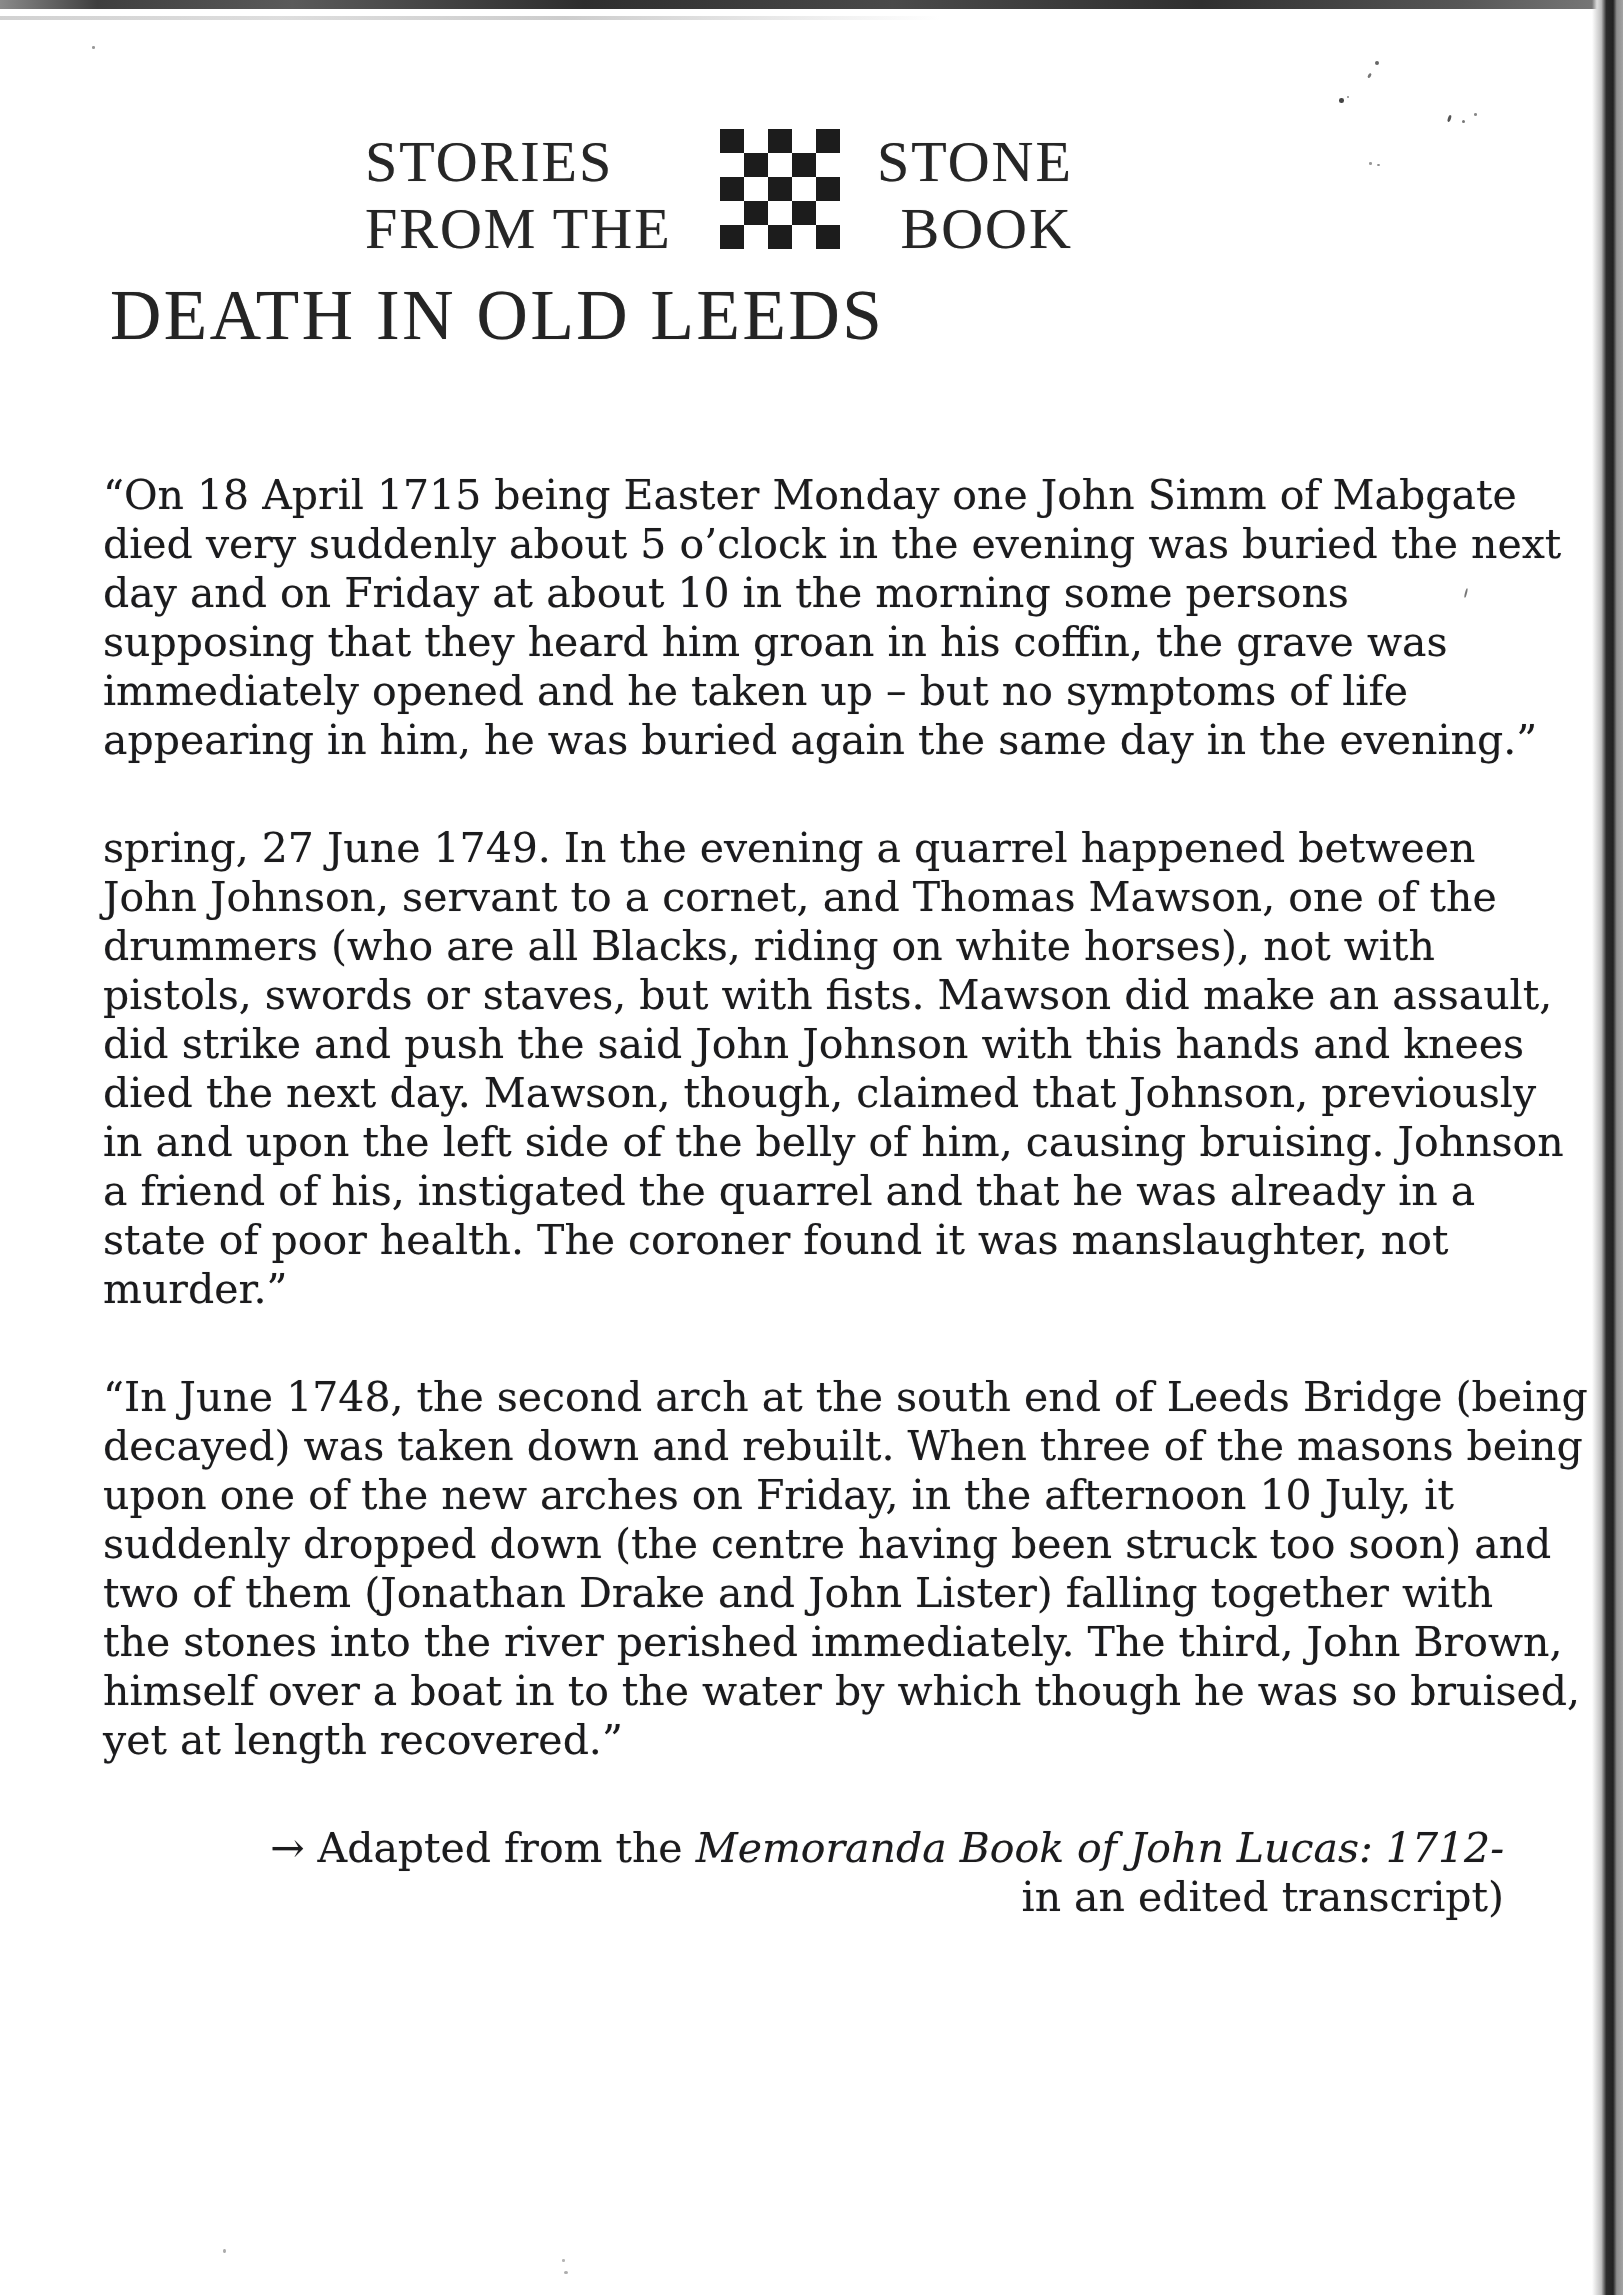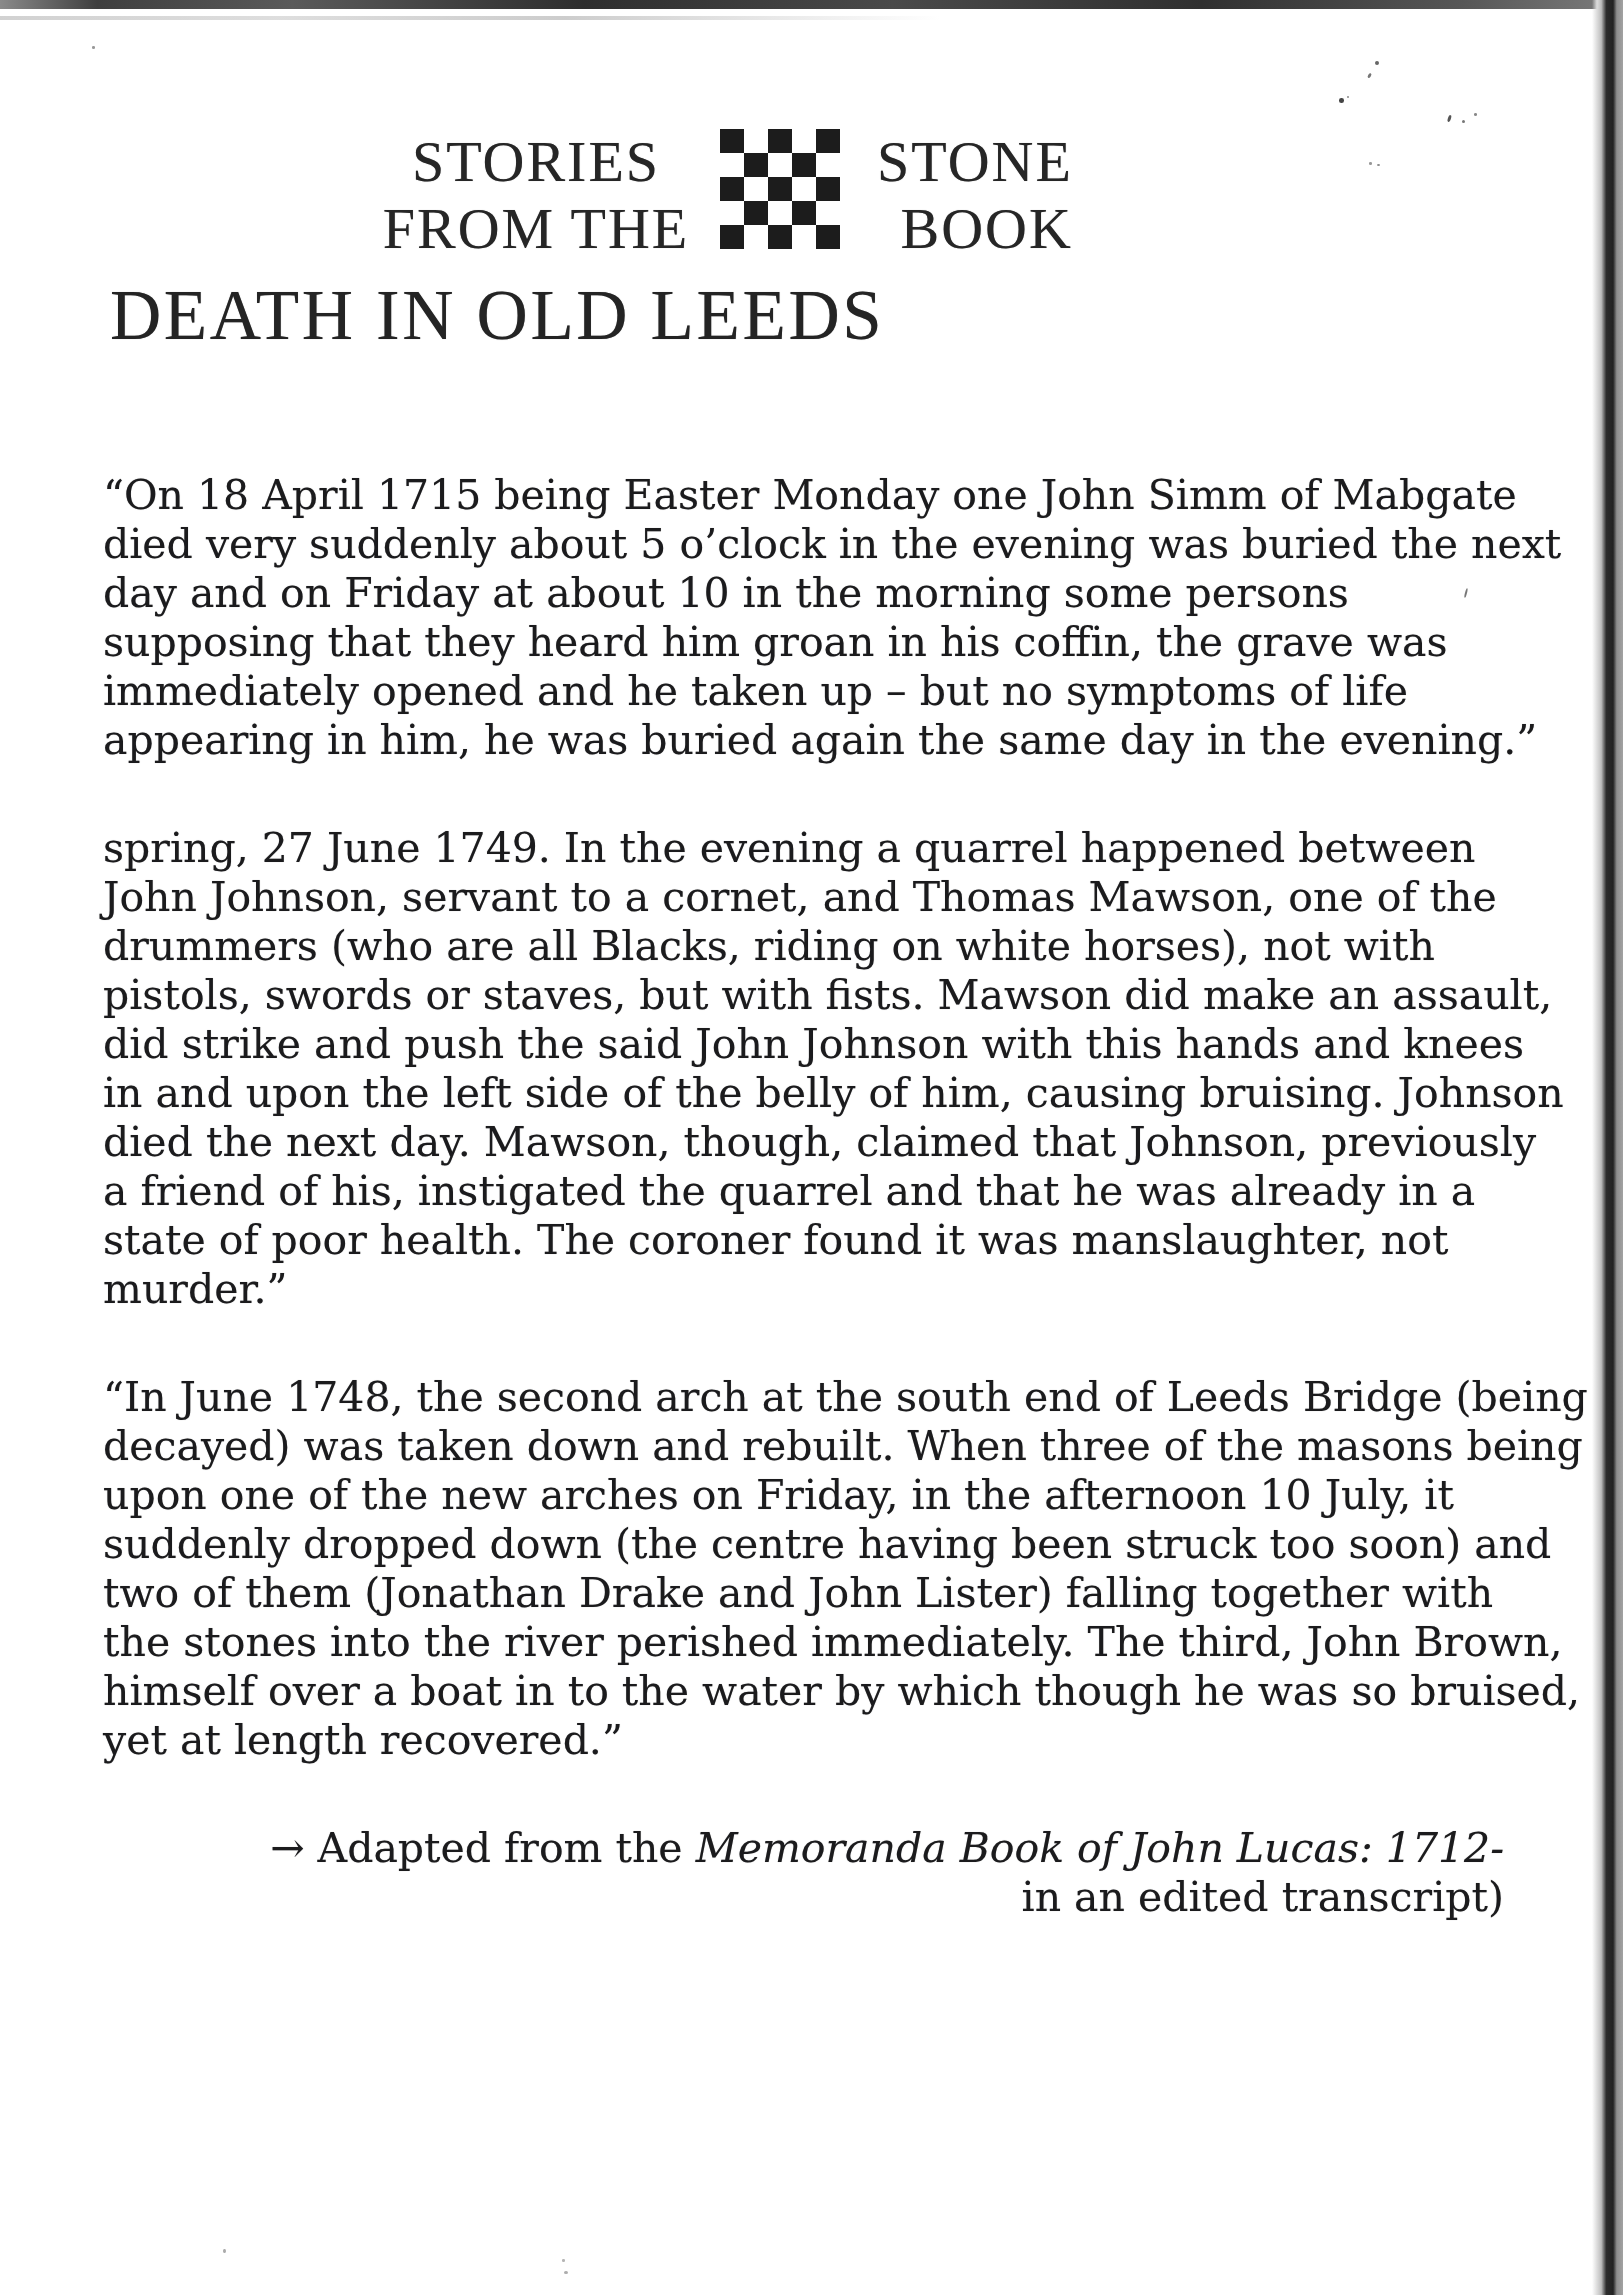--- a/index.html
+++ b/index.html
@@ -26,21 +26,21 @@
   .speck{position:absolute;background:#666;border-radius:50%;}
   
   .masthead{
     position:absolute;left:365px;top:128px;
     display:flex;align-items:flex-start;
     font-family:"Liberation Serif", serif;
     color:#262626;
     font-size:58px;line-height:67px;letter-spacing:2px;
     text-shadow:0 0 0.7px rgba(40,40,40,.5);
   }
-  .masthead .left-col{width:342px;text-align:center;}
+  .masthead .left-col{width:342px;text-align:left;}
   .masthead .right-col{text-align:right;margin-left:37px;}
   .checkerboard{
     margin-left:13px;margin-top:1.3px;
     display:grid;
     grid-template-columns:repeat(5,24px);
     grid-template-rows:repeat(5,24px);
   }
   .checkerboard .cell-dark{background:#1c1c1c;}
   .checkerboard .cell-light{background:transparent;}
   
@@ -139,22 +139,22 @@
         <div class="line">supposing that they heard him groan in his coffin, the grave was</div>
         <div class="line">immediately opened and he taken up – but no symptoms of life</div>
         <div class="line">appearing in him, he was buried again the same day in the evening.”</div>
       </div>
     <div class="paragraph">
         <div class="line">spring, 27 June 1749. In the evening a quarrel happened between</div>
         <div class="line">John Johnson, servant to a cornet, and Thomas Mawson, one of the</div>
         <div class="line">drummers (who are all Blacks, riding on white horses), not with</div>
         <div class="line">pistols, swords or staves, but with fists. Mawson did make an assault,</div>
         <div class="line">did strike and push the said John Johnson with this hands and knees</div>
+        <div class="line">died the next day. Mawson, though, claimed that Johnson, previously</div>
         <div class="line">in and upon the left side of the belly of him, causing bruising. Johnson</div>
-        <div class="line">died the next day. Mawson, though, claimed that Johnson, previously</div>
         <div class="line">a friend of his, instigated the quarrel and that he was already in a</div>
         <div class="line">state of poor health. The coroner found it was manslaughter, not</div>
         <div class="line">murder.”</div>
       </div>
     <div class="paragraph">
         <div class="line">“In June 1748, the second arch at the south end of Leeds Bridge (being</div>
         <div class="line">decayed) was taken down and rebuilt. When three of the masons being</div>
         <div class="line">upon one of the new arches on Friday, in the afternoon 10 July, it</div>
         <div class="line">suddenly dropped down (the centre having been struck too soon) and</div>
         <div class="line">two of them (Jonathan Drake and John Lister) falling together with</div>

